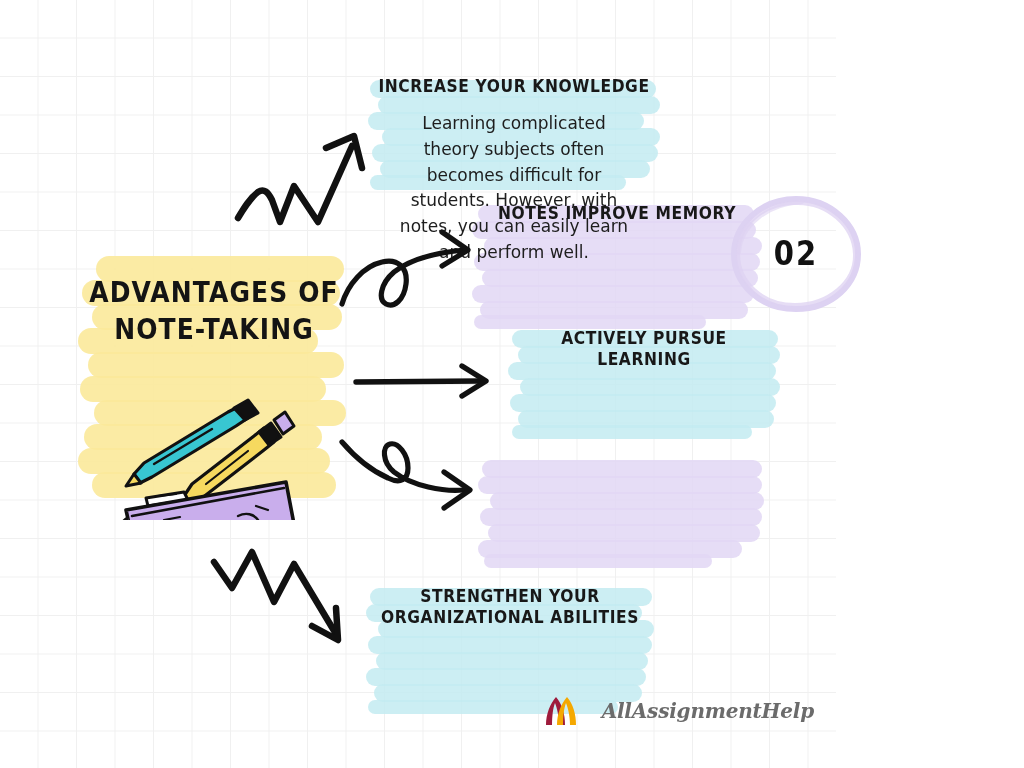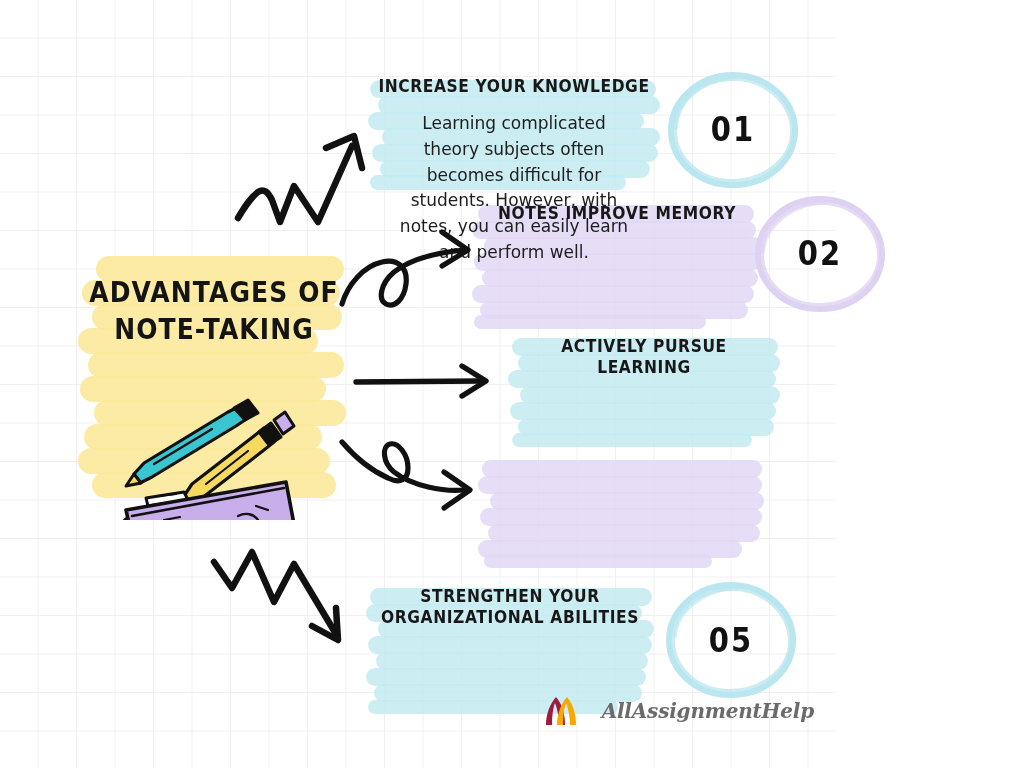--- a/index.html
+++ b/index.html
@@ -162,55 +162,47 @@
       <span style="left:4px;  top:68px;  width:286px; height:18px;"></span>
       <span style="left:12px; top:84px;  width:270px; height:18px;"></span>
       <span style="left:2px;  top:99px;  width:256px; height:15px;"></span>
     </div>
     <div class="hl-content">
       <p class="hl-title">INCREASE YOUR KNOWLEDGE</p>
       <p class="hl-body">Learning complicated theory subjects often becomes difficult for students. However, with notes, you can easily learn and perform well.</p>
     </div>
   </div>
 
-  <div class="num-circle" style="left:665px; top:68px; width:136px; height:124px;">
-    <svg width="136" height="124" viewBox="0 0 136 124">
-      <path d="M68 7 C103 7 130 33 130 62 C130 92 104 117 68 117 C32 117 6 92 6 62 C6 33 33 7 68 7" fill="none" stroke="#b9e6ef" stroke-width="6" stroke-linecap="round"></path>
-      <path d="M66 11 C100 9 126 35 127 62 C128 90 100 113 67 113 C34 113 10 90 10 62 C10 34 34 12 66 11" fill="none" stroke="#b9e6ef" stroke-width="4" stroke-linecap="round" opacity=".75"></path>
-      <path d="M72 9 C38 11 12 32 11 60" fill="none" stroke="#b9e6ef" stroke-width="4" stroke-linecap="round" opacity=".6"></path>
-    </svg>
-    <span class="num">01</span>
-  </div>
 
   <div class="hl-block purple" style="left:472px; top:203px; width:290px; height:125px;">
     <div class="hl-strokes">
       <span style="left:6px;  top:2px;   width:276px; height:18px;"></span>
       <span style="left:0px;  top:18px;  width:284px; height:18px;"></span>
       <span style="left:12px; top:34px;  width:278px; height:18px;"></span>
       <span style="left:2px;  top:50px;  width:286px; height:18px;"></span>
       <span style="left:10px; top:66px;  width:276px; height:18px;"></span>
       <span style="left:0px;  top:82px;  width:282px; height:18px;"></span>
       <span style="left:8px;  top:98px;  width:268px; height:18px;"></span>
       <span style="left:2px;  top:112px; width:232px; height:14px;"></span>
     </div>
     <div class="hl-content">
       <p class="hl-title">NOTES IMPROVE MEMORY</p>
     </div>
   </div>
 
-  <div class="num-circle" style="left:752px; top:192px; width:136px; height:124px;">
+  <div class="num-circle" style="left:728px; top:192px; width:136px; height:124px;">
     <svg width="136" height="124" viewBox="0 0 136 124">
       <path d="M68 7 C103 7 130 33 130 62 C130 92 104 117 68 117 C32 117 6 92 6 62 C6 33 33 7 68 7" fill="none" stroke="#ddd2f2" stroke-width="6" stroke-linecap="round"></path>
       <path d="M66 11 C100 9 126 35 127 62 C128 90 100 113 67 113 C34 113 10 90 10 62 C10 34 34 12 66 11" fill="none" stroke="#ddd2f2" stroke-width="4" stroke-linecap="round" opacity=".75"></path>
       <path d="M74 10 C40 12 13 33 11 60" fill="none" stroke="#ddd2f2" stroke-width="4" stroke-linecap="round" opacity=".6"></path>
     </svg>
     <span class="num">02</span>
   </div>
 
-  <div class="hl-block cyan" style="left:508px; top:336px; width:272px; height:113px;">
+  <div class="hl-block cyan" style="left:508px; top:328px; width:272px; height:113px;">
     <div class="hl-strokes">
       <span style="left:4px;  top:2px;   width:266px; height:18px;"></span>
       <span style="left:10px; top:18px;  width:262px; height:18px;"></span>
       <span style="left:0px;  top:34px;  width:268px; height:18px;"></span>
       <span style="left:12px; top:50px;  width:260px; height:18px;"></span>
       <span style="left:2px;  top:66px;  width:266px; height:18px;"></span>
       <span style="left:10px; top:82px;  width:256px; height:18px;"></span>
       <span style="left:4px;  top:97px;  width:240px; height:14px;"></span>
     </div>
     <div class="hl-content" style="padding:0 6px;">
@@ -241,28 +233,20 @@
       <span style="left:10px; top:66px;  width:272px; height:18px;"></span>
       <span style="left:0px;  top:82px;  width:280px; height:18px;"></span>
       <span style="left:8px;  top:98px;  width:268px; height:18px;"></span>
       <span style="left:2px;  top:114px; width:250px; height:14px;"></span>
     </div>
     <div class="hl-content" style="padding:0 4px;">
       <p class="hl-title">STRENGTHEN YOUR ORGANiZATiONAL ABiLiTiES</p>
     </div>
   </div>
 
-  <div class="num-circle" style="left:663px; top:578px; width:136px; height:124px;">
-    <svg width="136" height="124" viewBox="0 0 136 124">
-      <path d="M68 7 C103 7 130 33 130 62 C130 92 104 117 68 117 C32 117 6 92 6 62 C6 33 33 7 68 7" fill="none" stroke="#b9e6ef" stroke-width="6" stroke-linecap="round"></path>
-      <path d="M66 11 C100 9 126 35 127 62 C128 90 100 113 67 113 C34 113 10 90 10 62 C10 34 34 12 66 11" fill="none" stroke="#b9e6ef" stroke-width="4" stroke-linecap="round" opacity=".75"></path>
-      <path d="M76 9 C42 11 14 32 12 58" fill="none" stroke="#b9e6ef" stroke-width="4" stroke-linecap="round" opacity=".6"></path>
-    </svg>
-    <span class="num">05</span>
-  </div>
 
   <div id="title-wrap">
     <div id="title-hl">
       <span style="left:18px;  top:6px;   width:248px; height:26px;"></span>
       <span style="left:4px;   top:30px;  width:258px; height:26px;"></span>
       <span style="left:14px;  top:54px;  width:250px; height:26px;"></span>
       <span style="left:0px;   top:78px;  width:240px; height:26px;"></span>
       <span style="left:10px;  top:102px; width:256px; height:26px;"></span>
       <span style="left:2px;   top:126px; width:246px; height:26px;"></span>
       <span style="left:16px;  top:150px; width:252px; height:26px;"></span>

